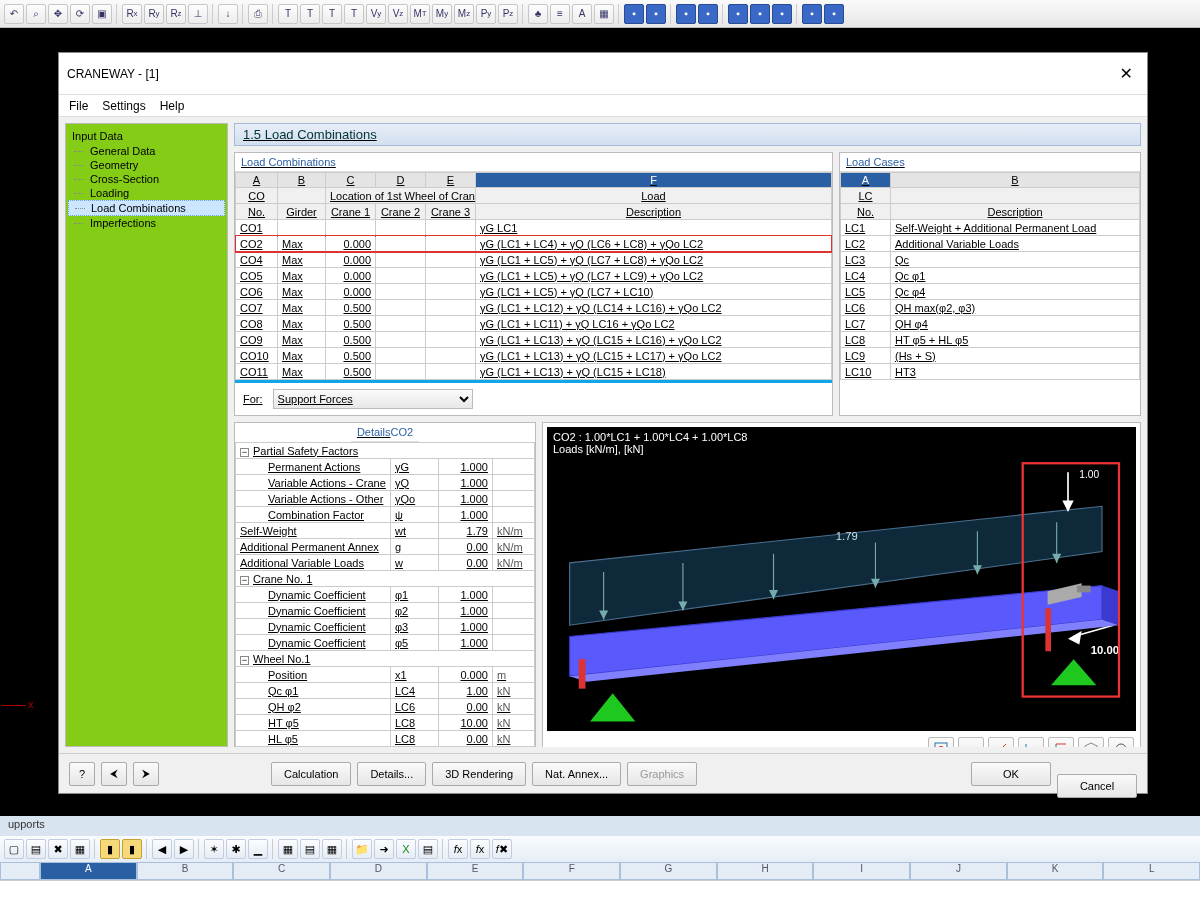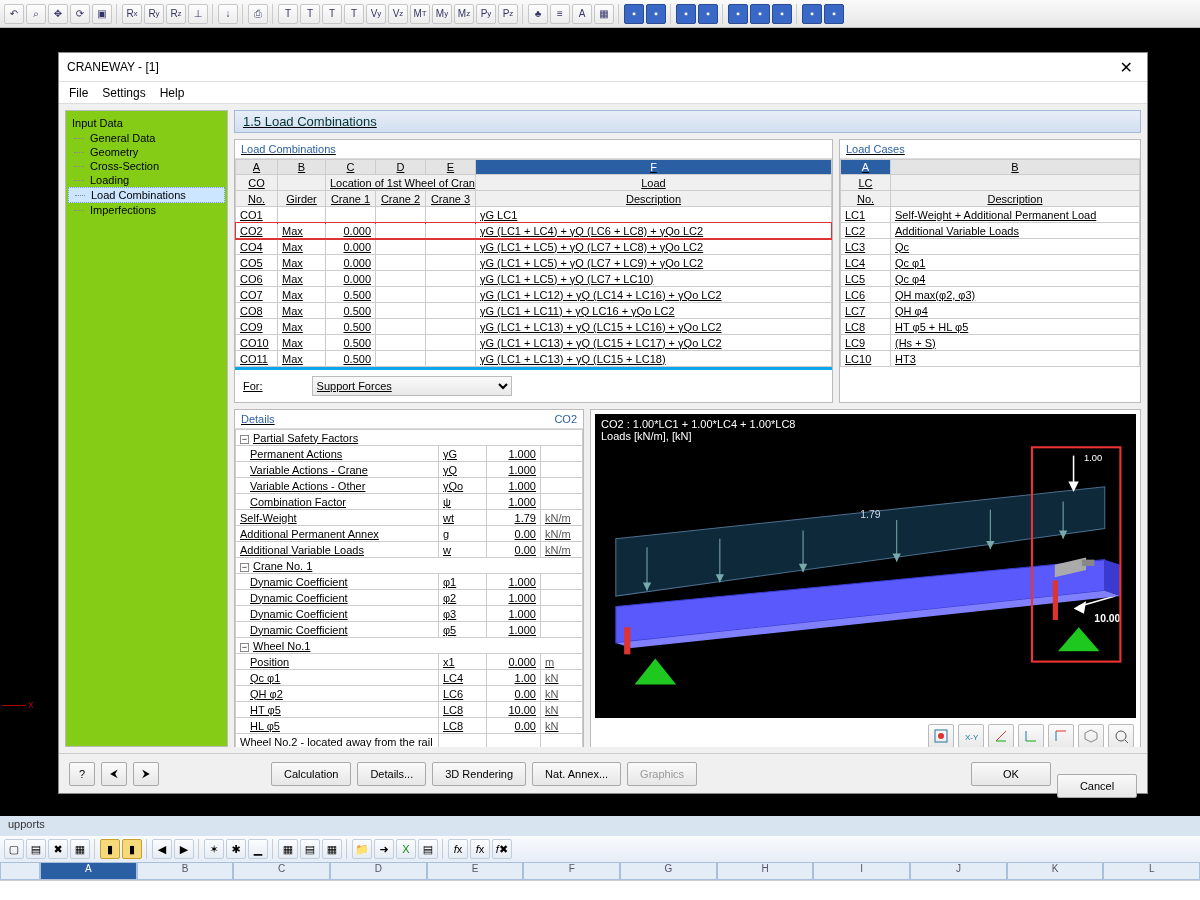--- a/index.html
+++ b/index.html
@@ -9,21 +9,21 @@
 .red-axis::before{ content:""; display:inline-block; width:24px; height:0; border-top:1px solid #a00; vertical-align:middle; margin-right:2px;}
 
 
 .top-toolbar { position: absolute; top: 0; left: 0; right: 0; height: 28px; background: linear-gradient(#fafafa,#e6e6e6); border-bottom: 1px solid #bbb; display: flex; align-items: center; padding: 0 4px; gap:2px; }
 .tb-btn { width: 20px; height: 20px; background: linear-gradient(#fdfdfd,#ececec); border:1px solid #c7c7c7; border-radius:2px; display:flex;align-items:center;justify-content:center;font-size:10px;color:#336;}
 .tb-sep { width:2px; height:20px; border-left:1px solid #ccc; margin:0 2px;}
 .tb-btn.sq{ background:#3a68c6; color:#fff; border-color:#2a4c95;}
 
 
 .dialog { position: absolute; left: 58px; top: 52px; width: 1090px; height: 742px; background: #f0f0f0; border: 1px solid #888; box-shadow: 2px 2px 6px rgba(0,0,0,.3); display:flex; flex-direction:column; }
-.titlebar { height: 29px; background: #fff; display:flex; align-items:center; padding:0 8px; border-bottom:1px solid #ddd; justify-content:space-between;}
+.titlebar { height: 42px; background: #fff; display:flex; align-items:center; padding:0 8px; border-bottom:1px solid #ddd; justify-content:space-between;}
 .titlebar .ttl { font-size:12px; color:#000;}
 .close-x { font-size:16px; padding:0 6px; cursor:default;}
 .menubar { height: 22px; background:#fff; display:flex; align-items:center; gap:14px; padding:0 10px; border-bottom:1px solid #ddd; font-size:12px;}
 
 .content { flex:1; display:flex; gap:6px; padding:6px; overflow:hidden;}
 .left-tree { width: 163px; background:#84cc16; border:1px solid #bbb; padding:4px 2px; font-size:11px;}
 .left-tree .hdr { font-weight:normal; padding:2px 4px;}
 .left-tree .item { padding:1px 2px 1px 22px; position:relative; white-space:nowrap;}
 .left-tree .item::before{ content:""; position:absolute; left:6px; top:7px; width:10px; border-top:1px dotted #888;}
 .left-tree .sel{ background:#cde6ff; border:1px dotted #6a9edc;}
@@ -43,27 +43,27 @@
 .tbl th { background:#f0f0f0; font-weight:normal; text-align:center;}
 .tbl th.colhead { background:#e4e4e4; height:14px;}
 .tbl th.bluecol { background:#2a5fa4; color:#fff;}
 .tbl td { background:#fff;}
 .tbl td.right{text-align:right;}
 .hl-row td { position:relative; }
 .hl-row { outline:2px solid #d33; outline-offset:-1px;}
 .sel-lc th{ background:#c8d8ef;}
 
 .for-row{ padding:6px 8px; display:flex; align-items:center; gap:10px; border-top:3px solid #0ea5e9;}
-.for-row select{ width:200px; font-size:11px; height:20px; border:1px solid #bbb; background:linear-gradient(#fafafa,#e8e8e8);margin-left:39px;}
+.for-row select{ width:200px; font-size:11px; height:20px; border:1px solid #bbb; background:linear-gradient(#fafafa,#e8e8e8);}
 
 .lower-row{ flex:1; display:flex; gap:6px;}
-.details-panel{ width: 350px; }
+.details-panel{ width: 302px; align-items: center; }
 .viewer-panel{ flex:1; border:1px solid #bbb; background:#fff; display:flex; flex-direction:column;}
 
-.details-tbl td.label{ padding-left:14px;}
+.details-tbl td.label{ padding-left:32px;}
 .details-tbl td.group{ padding-left:4px;}
 .details-tbl td.sym{ text-align:left; width:50px;}
 .details-tbl td.val{ text-align:right; width:55px;}
 .details-tbl td.unit{ width:40px; color:#555;}
 .details-tbl .minus{ display:inline-block; width:9px; height:9px; border:1px solid #888; text-align:center; line-height:7px; font-size:9px; margin-right:4px; background:#fff;}
 
 .viewer-inner{ flex:1; background:#000; position:relative; margin:4px;}
 .viewer-toolbar{ height:28px; padding:2px 6px; display:flex; justify-content:flex-end; gap:4px;}
 .viewer-toolbar .vb{ width:26px; height:24px; border:1px solid #bbb; background:linear-gradient(#fbfbfb,#e9e9e9); border-radius:2px; display:flex;align-items:center;justify-content:center;}
 .viewer-toolbar .vb svg{width:16px;height:16px;}

